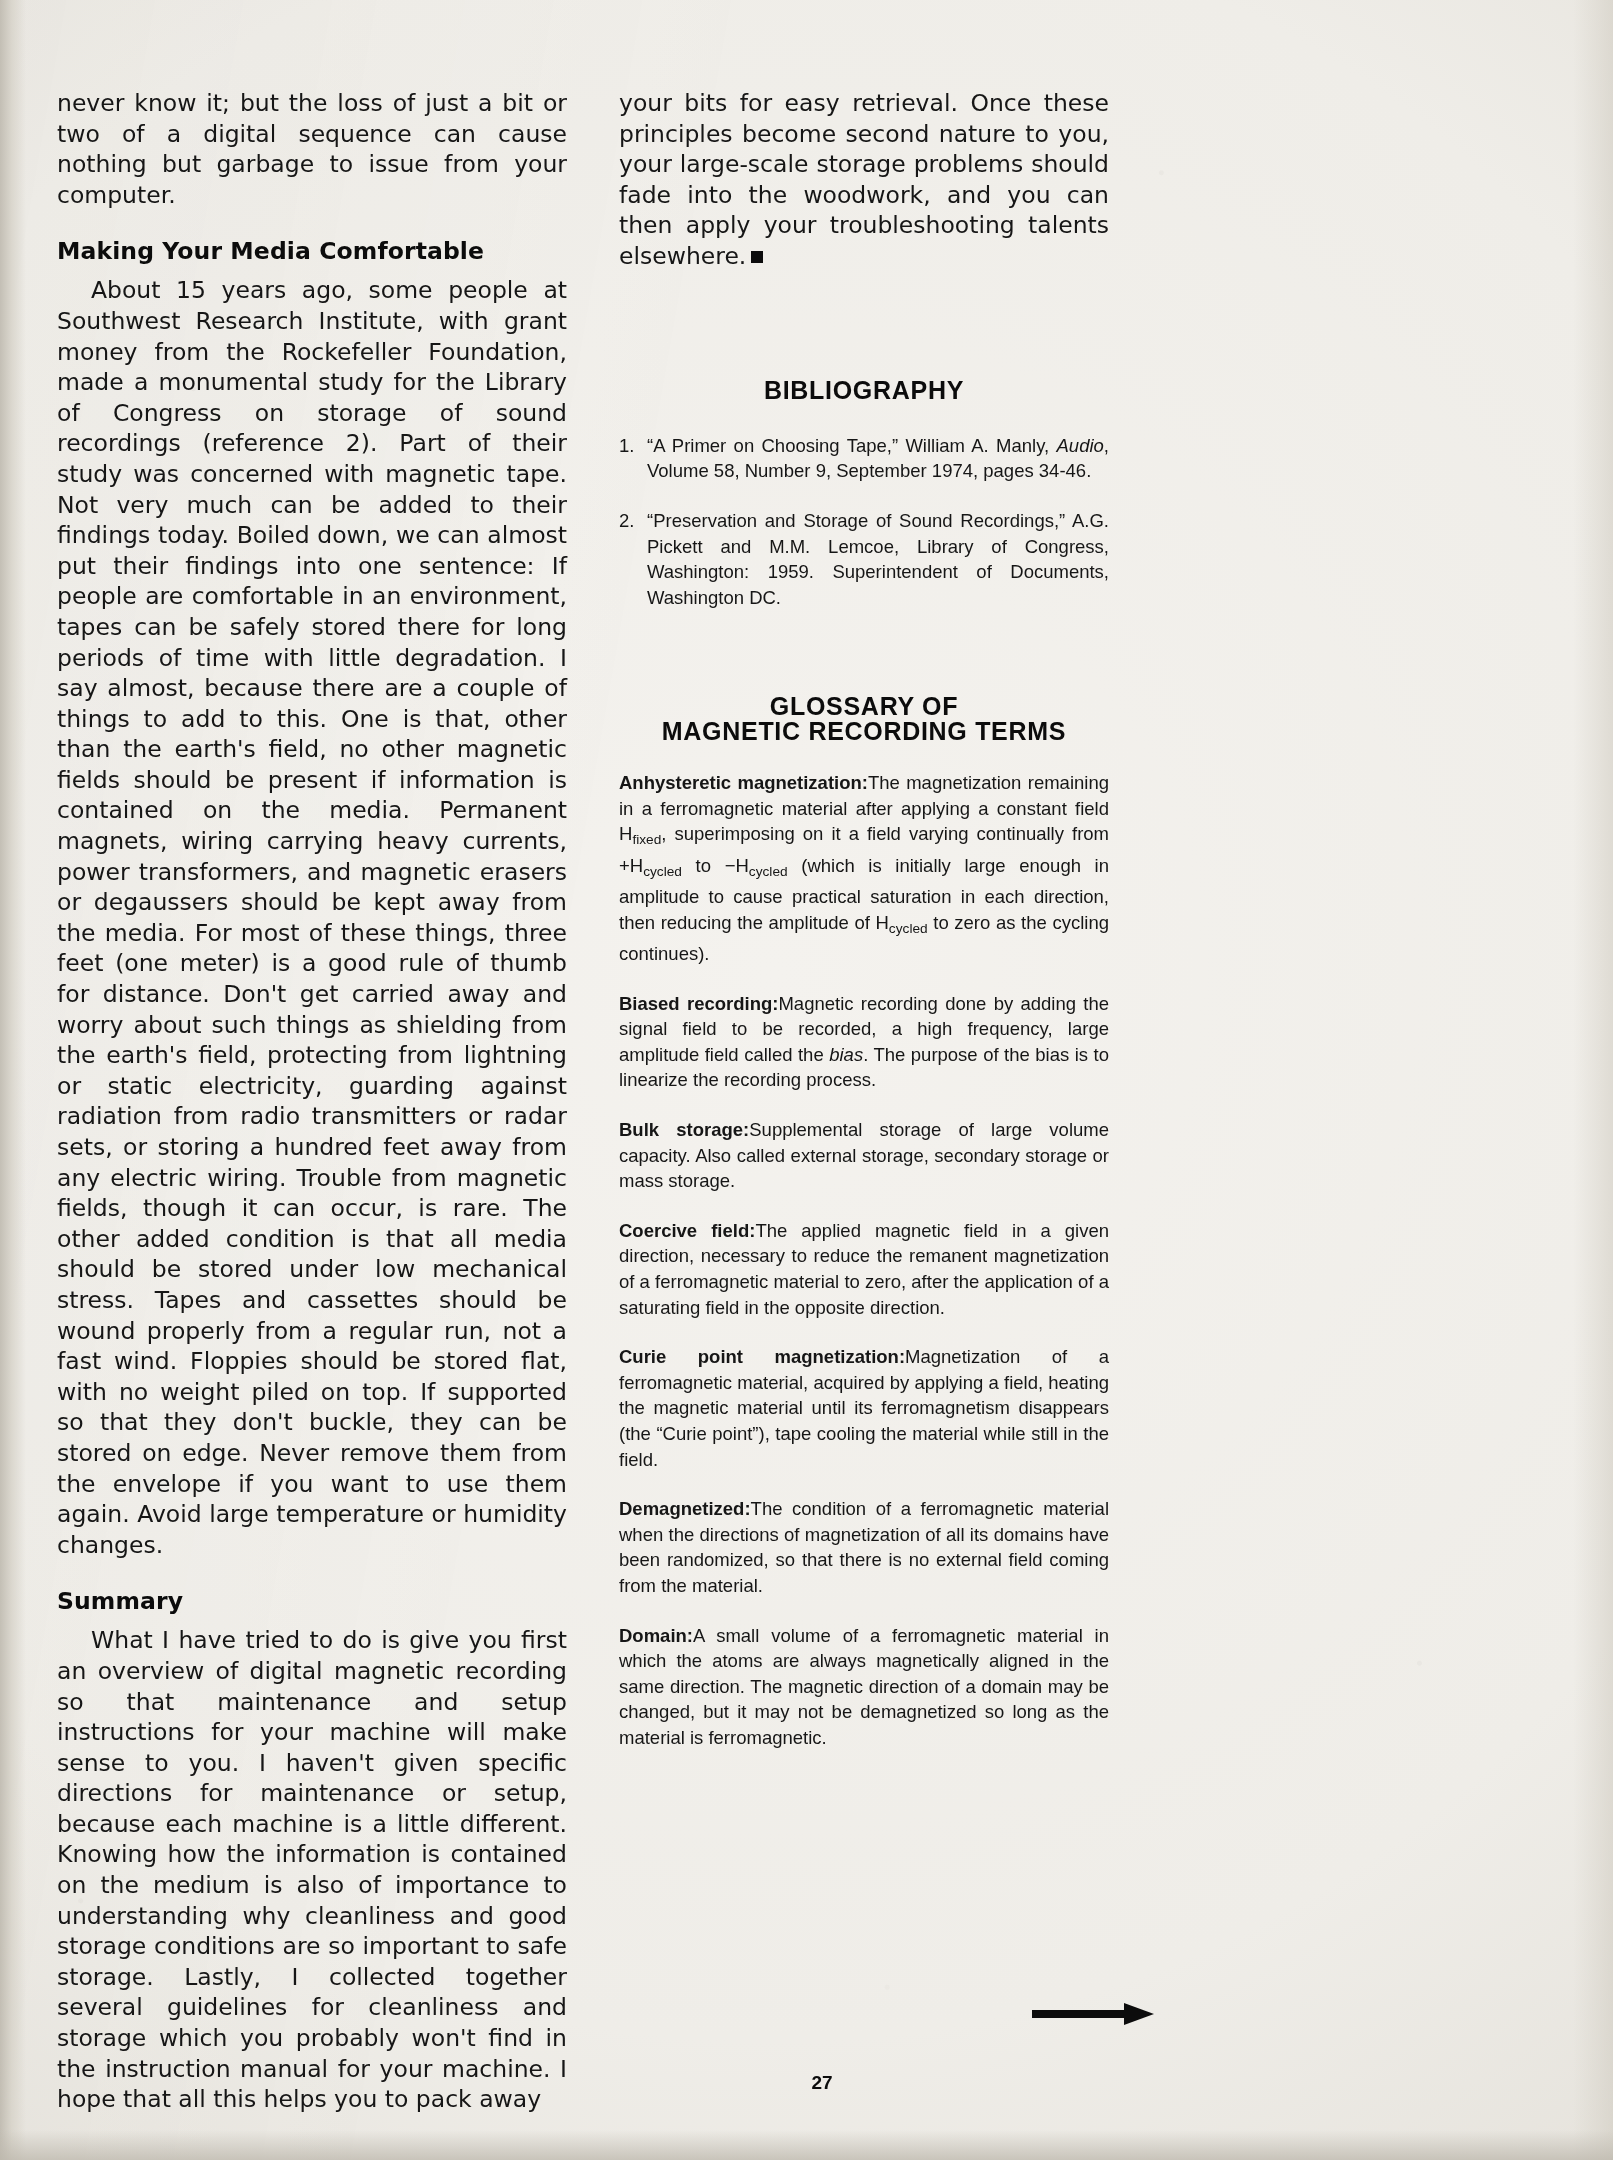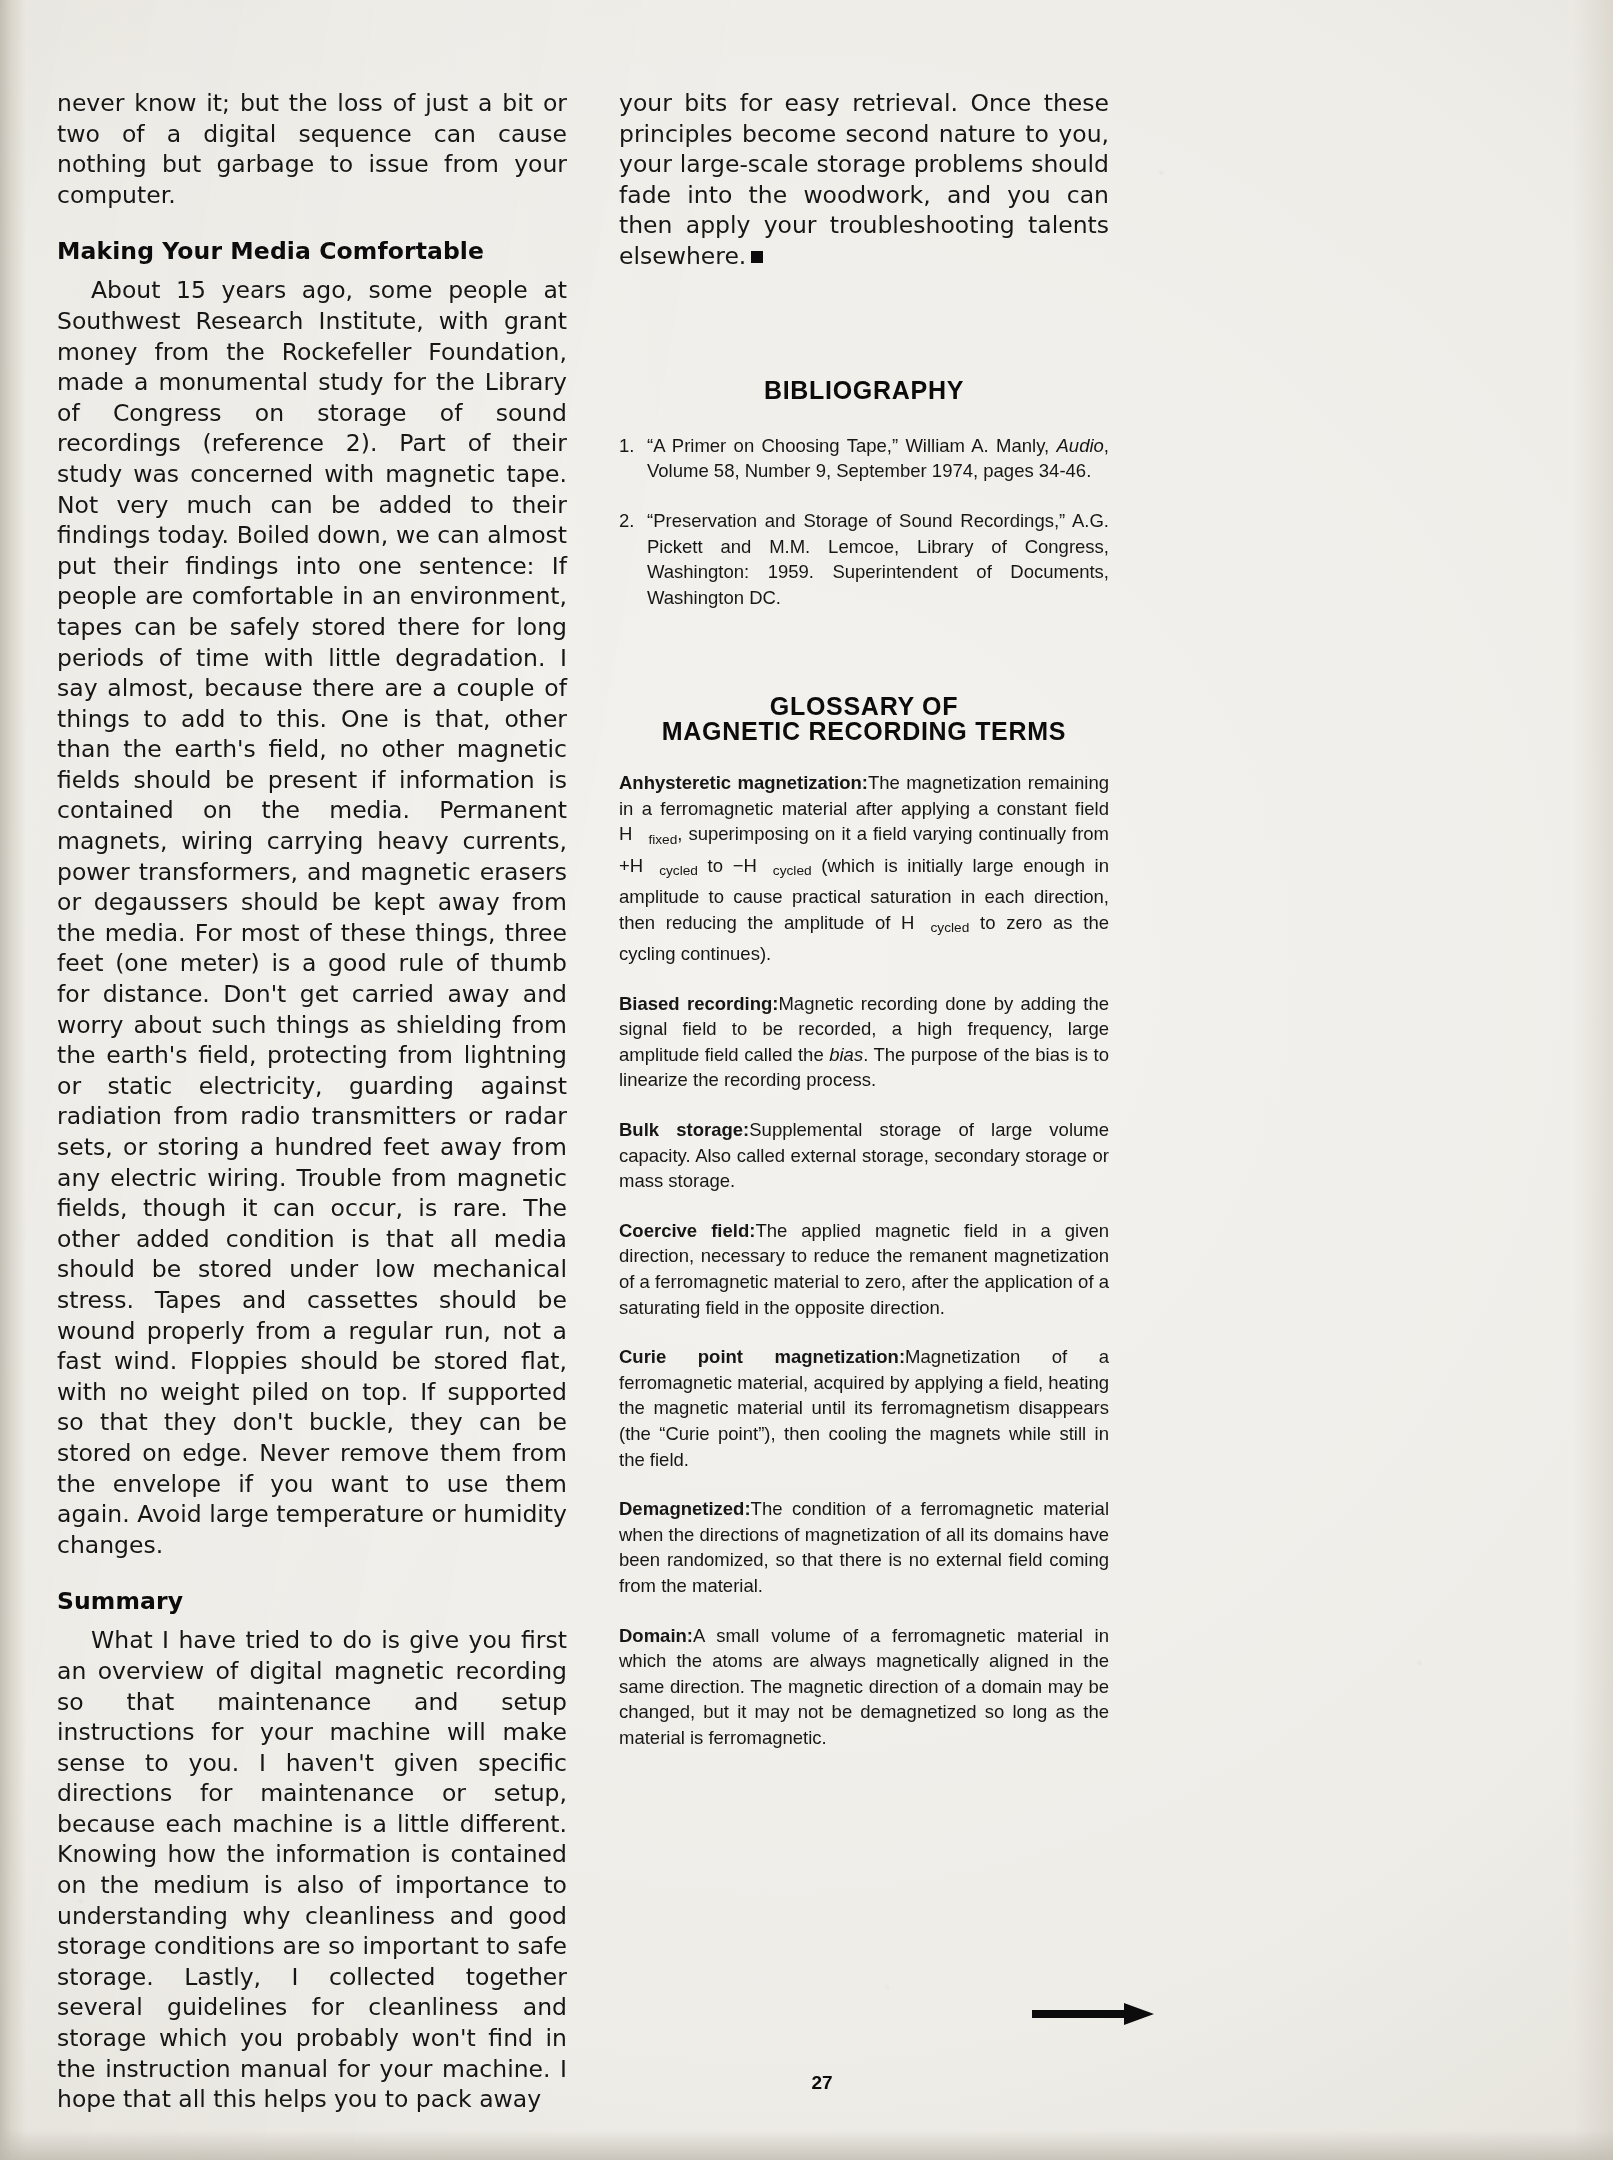--- a/index.html
+++ b/index.html
@@ -176,21 +176,20 @@
     margin-bottom: 24px;
   }
   .gloss-term {
     font-weight: 700;
   }
   .gloss-item i { font-style: italic; margin-top: 40px; }
   .sub {
     font-size: .74em;
     vertical-align: -.28em;
     letter-spacing: 0;
-    margin-left: 16px;
   }
 
   
   #arrow {
     position: absolute;
     left: 1032px;
     top: 2003px;
     width: 122px;
     height: 22px;
   }
@@ -273,21 +272,21 @@
       <ul class="gloss-list">
 
         <li class="gloss-item"><span class="gloss-term">Anhysteretic magnetization:</span><span>The magnetization remaining in a ferromagnetic material after applying a constant field H</span><span class="sub">fixed</span><span>, superimposing on it a field varying continually from +H</span><span class="sub">cycled</span><span> to −H</span><span class="sub">cycled</span><span> (which is initially large enough in amplitude to cause practical saturation in each direction, then reducing the amplitude of H</span><span class="sub">cycled</span><span> to zero as the cycling continues).</span></li>
 
         <li class="gloss-item"><span class="gloss-term">Biased recording:</span><span>Magnetic recording done by adding the signal field to be recorded, a high frequency, large amplitude field called the </span><i>bias</i><span>. The purpose of the bias is to linearize the recording process.</span></li>
 
         <li class="gloss-item"><span class="gloss-term">Bulk storage:</span><span>Supplemental storage of large volume capacity. Also called external storage, secondary storage or mass storage.</span></li>
 
         <li class="gloss-item"><span class="gloss-term">Coercive field:</span><span>The applied magnetic field in a given direction, necessary to reduce the remanent magnetization of a ferromagnetic material to zero, after the application of a saturating field in the opposite direction.</span></li>
 
-        <li class="gloss-item"><span class="gloss-term">Curie point magnetization:</span><span>Magnetization of a ferromagnetic material, acquired by applying a field, heating the magnetic material until its ferromagnetism disappears (the “Curie point”), then cooling the magnets while still in the field.</span></li>
+        <li class="gloss-item"><span class="gloss-term">Curie point magnetization:</span><span>Magnetization of a ferromagnetic material, acquired by applying a field, heating the magnetic material until its ferromagnetism disappears (the “Curie point”), tape cooling the material while still in the field.</span></li>
 
         <li class="gloss-item"><span class="gloss-term">Demagnetized:</span><span>The condition of a ferromagnetic material when the directions of magnetization of all its domains have been randomized, so that there is no external field coming from the material.</span></li>
 
         <li class="gloss-item"><span class="gloss-term">Domain:</span><span>A small volume of a ferromagnetic material in which the atoms are always magnetically aligned in the same direction. The magnetic direction of a domain may be changed, but it may not be demagnetized so long as the material is ferromagnetic.</span></li>
 
       </ul>
     </div>
 
     <div id="arrow">
       <div class="shaft"></div>

